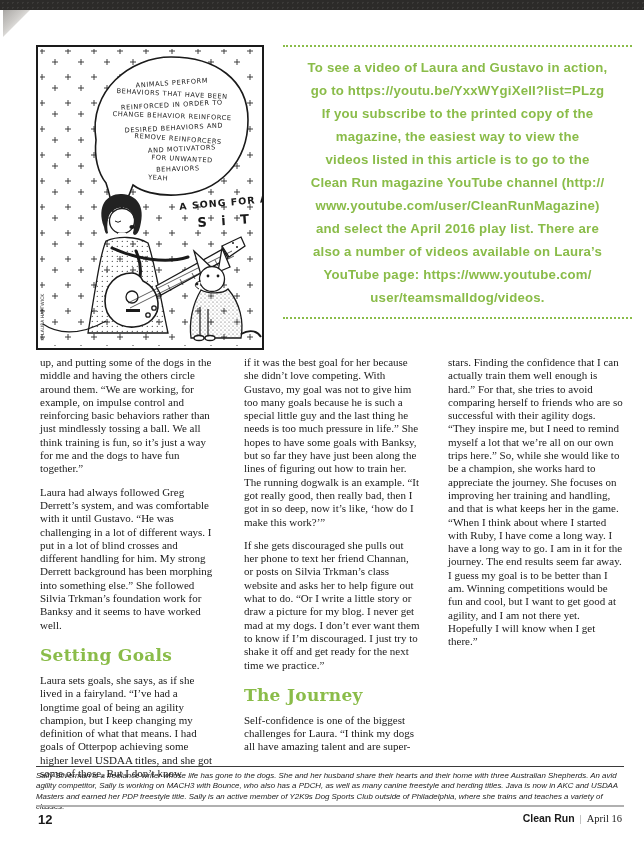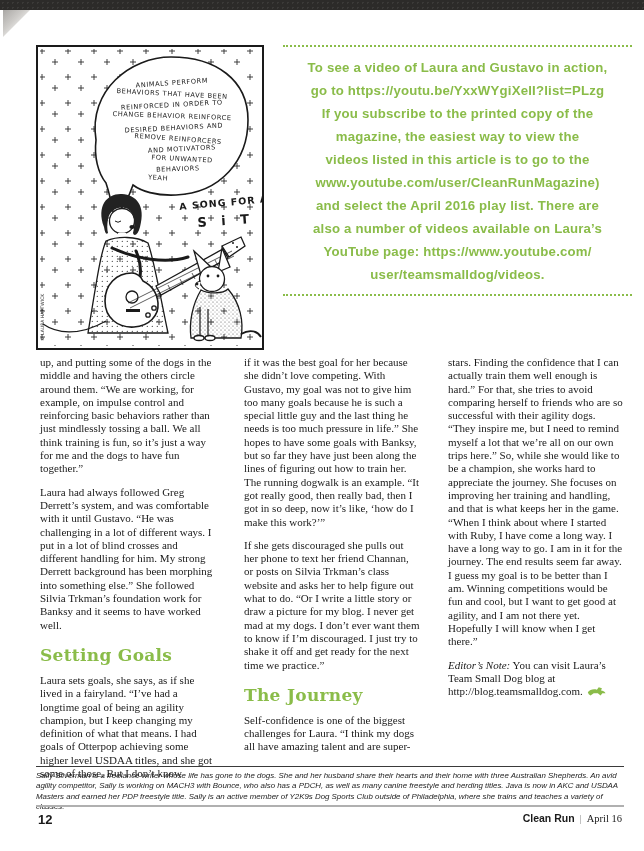--- a/index.html
+++ b/index.html
@@ -153,20 +153,21 @@
 </div>
 
 <div class="video-box">
   <div class="dotted-line"></div>
   <div class="video-text">
       <div>To see a video of Laura and Gustavo in action,</div>
       <div>go to https://youtu.be/YxxWYgiXeII?list=PLzg</div>
       <div>If you subscribe to the printed copy of the</div>
       <div>magazine, the easiest way to view the</div>
       <div>videos listed in this article is to go to the</div>
+      <div>Clean Run magazine YouTube channel (http://</div>
       <div>www.youtube.com/user/CleanRunMagazine)</div>
       <div>and select the April 2016 play list. There are</div>
       <div>also a number of videos available on Laura’s</div>
       <div>YouTube page: https://www.youtube.com/</div>
       <div>user/teamsmalldog/videos.</div>
     </div>
   <div class="dotted-line"></div>
 </div>
 
 <div class="columns">
@@ -177,25 +178,20 @@
     <p>Laura sets goals, she says, as if she lived in a fairyland. “I’ve had a longtime goal of being an agility champion, but I keep changing my definition of what that means. I had goals of Otterpop achieving some higher level USDAA titles, and she got some of those. But I don’t know</p>
   </div>
   <div class="col">
     <p>if it was the best goal for her because she didn’t love competing. With Gustavo, my goal was not to give him too many goals because he is such a special little guy and the last thing he needs is too much pressure in life.” She hopes to have some goals with Banksy, but so far they have just been along the lines of figuring out how to train her. The running dogwalk is an example. “It got really good, then really bad, then I got in so deep, now it’s like, ‘how do I make this work?’”</p>
     <p>If she gets discouraged she pulls out her phone to text her friend Channan, or posts on Silvia Trkman’s class website and asks her to help figure out what to do. “Or I write a little story or draw a picture for my blog. I never get mad at my dogs. I don’t ever want them to know if I’m discouraged. I just try to shake it off and get ready for the next time we practice.”</p>
     <h2 class="green-head">The Journey</h2>
     <p>Self-confidence is one of the biggest challenges for Laura. “I think my dogs all have amazing talent and are super-</p>
   </div>
   <div class="col">
     <p>stars. Finding the confidence that I can actually train them well enough is hard.” For that, she tries to avoid comparing herself to friends who are so successful with their agility dogs. “They inspire me, but I need to remind myself a lot that we’re all on our own trips here.” So, while she would like to be a champion, she works hard to appreciate the journey. She focuses on improving her training and handling, and that is what keeps her in the game. “When I think about where I started with Ruby, I have come a long way. I have a long way to go. I am in it for the journey. The end results seem far away. I guess my goal is to be better than I am. Winning competitions would be fun and cool, but I want to get good at agility, and I am not there yet. Hopefully I will know when I get there.”</p>
-    <p>
-      <span class="note-label">Editor’s Note:</span><span> You can visit Laura’s Team Small Dog blog at http://blog.teamsmalldog.com.</span><span class="dog-marker"><svg width="20" height="10" viewBox="0 0 22 11">
-            <path d="M2 7 C4 4 8 3 12 4 L14 1.5 L17.5 2.5 L16.5 5 C18.5 5.2 20.5 6 21.5 8 L18 8 L16 10.5 L13 8 L8.5 8 L5 10.5 L3 9 Z" fill="#8abc49"></path>
-          </svg></span>
-    </p>
   </div>
 </div>
 
 <div class="bio-rule"></div>
 <div class="bio">Sally Silverman is a freelance writer whose life has gone to the dogs. She and her husband share their hearts and their home with three Australian Shepherds. An avid agility competitor, Sally is working on MACH3 with Bounce, who also has a PDCH, as well as many canine freestyle and herding titles. Java is now in AKC and USDAA Masters and earned her PDP freestyle title. Sally is an active member of Y2K9s Dog Sports Club outside of Philadelphia, where she trains and teaches a variety of classes.</div>
 <div class="footer-rule"></div>
 <div class="page-num">12</div>
 <div class="footer-right">
   <span class="mag">Clean Run</span><span class="sep">|</span><span class="issue">April 16</span>
 </div>

